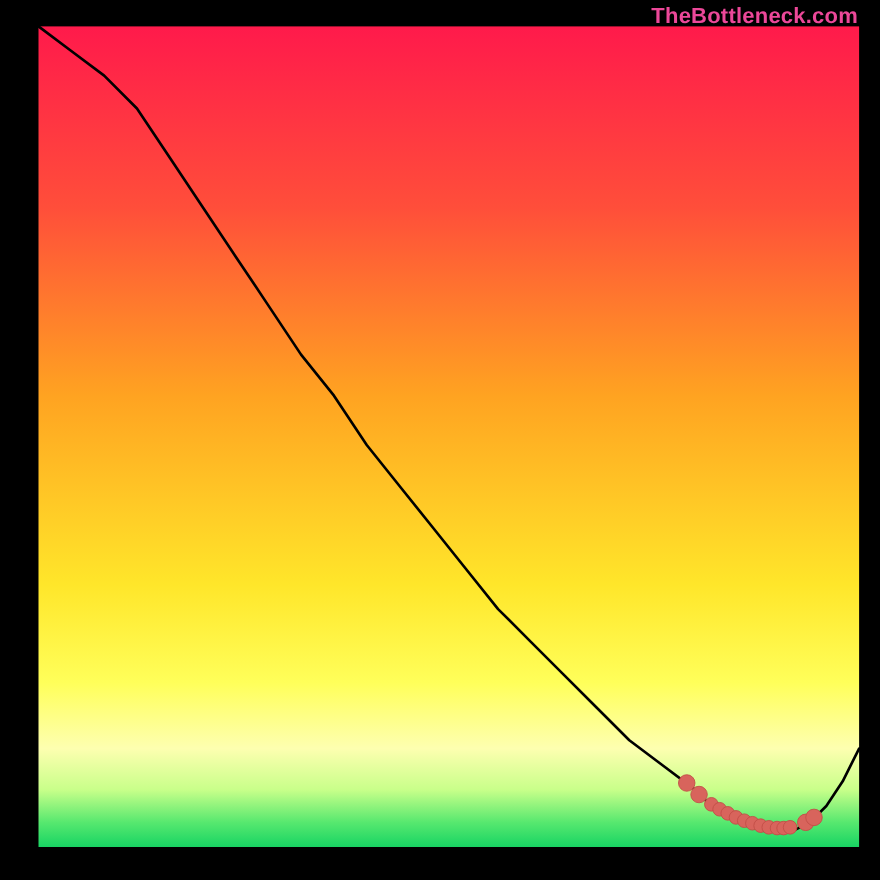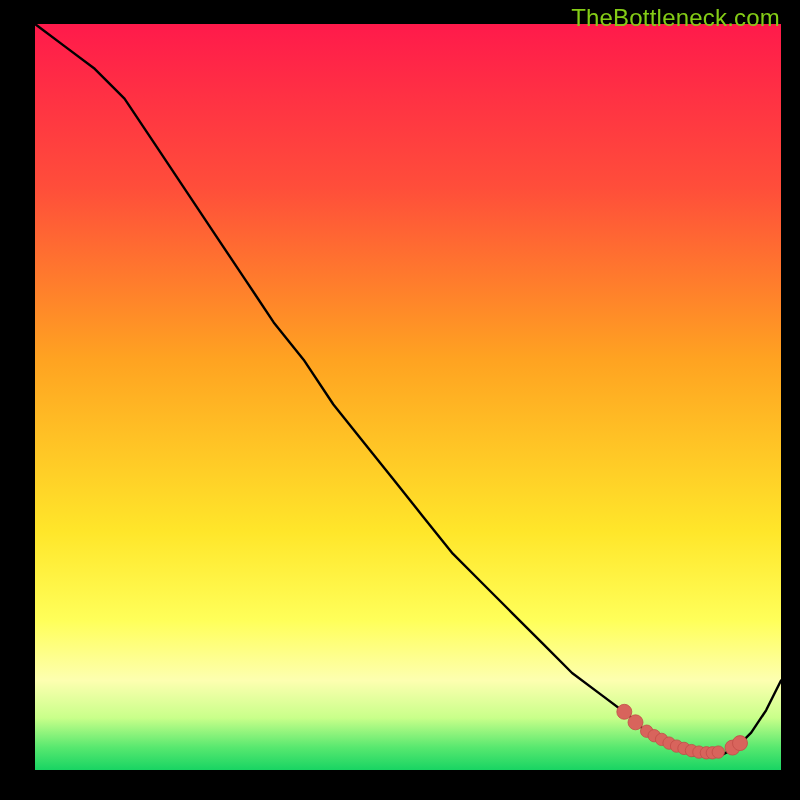--- a/index.html
+++ b/index.html
@@ -30,24 +30,24 @@
     left: 0;
     top: 0;
     width: 746px;
     height: 746px;
     overflow: visible;
   }
   .watermark {
     position: absolute;
     top: 4px;
     right: 20px;
-    color: #84cc16;
-    font-size: 24px;
+    color: #ec4899;
+    font-size: 20px;
     letter-spacing: 0.2px;
-    font-weight: 400;
+    font-weight: 700;
   }
 </style>
 </head>
 <body>
 
 <div class="stage">
   <div class="plot" id="plot" style="background: linear-gradient(rgb(255, 26, 75) 0%, rgb(255, 78, 58) 22%, rgb(255, 163, 33) 45%, rgb(255, 230, 42) 68%, rgb(255, 255, 90) 80%, rgb(253, 255, 176) 88%, rgb(201, 255, 138) 93%, rgb(87, 232, 111) 97%, rgb(24, 212, 99) 100%);">
     <svg class="curve" id="curve-svg" viewBox="0 0 746 746" preserveAspectRatio="none">
       <path id="curve-path" fill="none" stroke-width="2.4" stroke-linejoin="round" stroke-linecap="round" d="M0.0 0.0 L29.8 22.4 L59.7 44.8 L89.5 74.6 L119.4 119.4 L149.2 164.1 L179.0 208.9 L208.9 253.6 L238.7 298.4 L268.6 335.7 L298.4 380.5 L328.2 417.8 L358.1 455.1 L387.9 492.4 L417.8 529.7 L447.6 559.5 L477.4 589.3 L507.3 619.2 L537.1 649.0 L567.0 671.4 L596.8 693.8 L611.7 708.7 L626.6 716.2 L641.6 723.6 L656.5 731.1 L671.4 731.1 L686.3 731.1 L701.2 723.6 L716.2 708.7 L731.1 686.3 L746.0 656.5" stroke="#000000"></path>
       <g id="markers">

